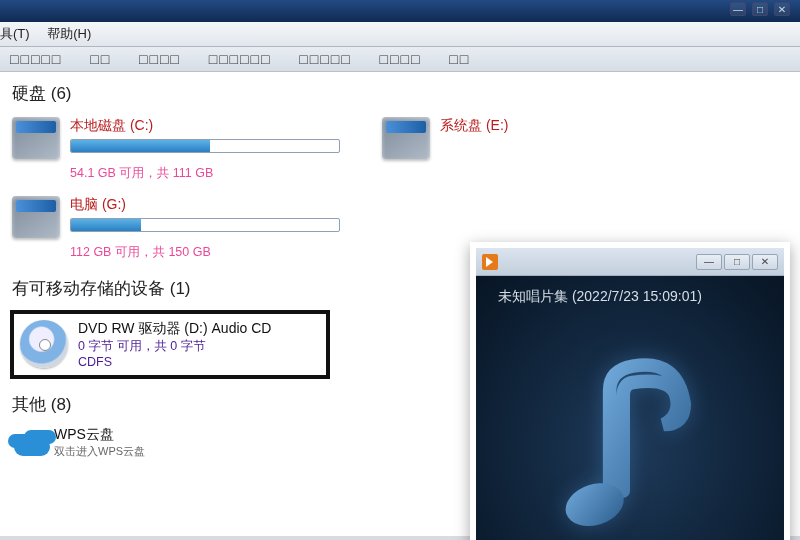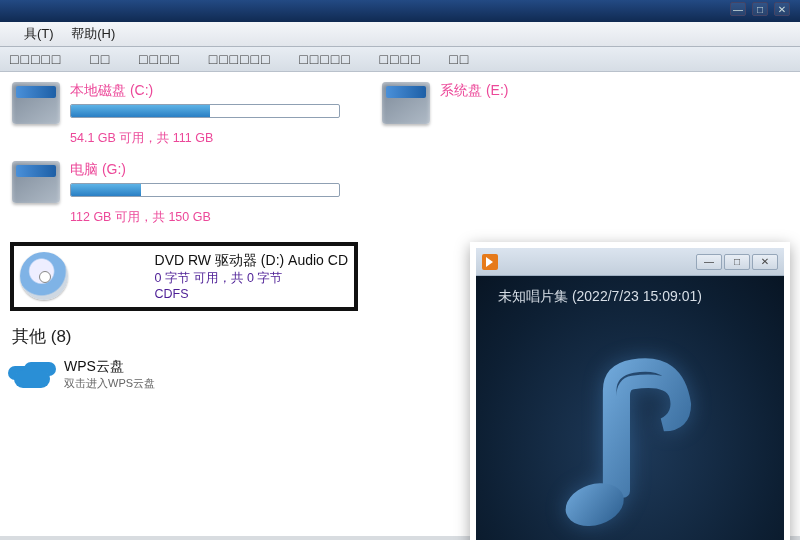--- a/index.html
+++ b/index.html
@@ -3,51 +3,51 @@
 <meta charset="utf-8">
 <style>
   * { box-sizing: border-box; margin: 0; padding: 0; font-family: "Microsoft YaHei", "SimSun", sans-serif; }
   body { width: 800px; height: 540px; background: linear-gradient(180deg, #1a3a6e 0%, #1a3a6e 22px, #d8dce0 22px); overflow: hidden; position: relative; }
 
   
   .topbar { height: 22px; background: linear-gradient(180deg,#234a84,#102a52); position: relative; }
   .winctrl { position: absolute; right: 10px; top: 2px; display: flex; gap: 6px; }
   .winctrl span { width: 16px; height: 14px; display: inline-flex; align-items: center; justify-content: center; font-size: 10px; color: #cdd; border: 1px solid #446; background: rgba(255,255,255,.08); border-radius: 2px; }
 
-  .menubar { background: linear-gradient(#f4f6f9,#e2e6ec); border-bottom: 1px solid #aeb6c0; padding: 3px 24px; font-size: 13px; color: #222; }
+  .menubar { background: linear-gradient(#f4f6f9,#e2e6ec); border-bottom: 1px solid #aeb6c0; padding: 3px 0; font-size: 13px; color: #222; }
   .menubar span { margin-right: 14px; }
 
   .toolbar { background: linear-gradient(#e8edf3,#d6dde5); border-bottom: 1px solid #b9c1cb; padding: 4px 10px; font-size: 14px; color: #333; letter-spacing: 2px; }
   .toolbar span { margin-right: 22px; display: inline-block; }
 
   .content { padding: 8px 10px 0 10px; background: #fff; height: calc(100% - 22px - 26px - 28px); position: relative; }
 
   .section-hdr { font-size: 17px; color: #222; margin: 2px 0 10px 2px; }
   .section-hdr.sub { margin-top: 12px; }
 
   .drives { display: flex; flex-wrap: wrap; gap: 10px 20px; }
 
   .drive { display: flex; align-items: flex-start; gap: 10px; width: 350px; padding: 2px; }
   .drive-icon { width: 48px; height: 42px; background: linear-gradient(145deg,#7d8a99,#afbac6); border-radius: 4px; position: relative; box-shadow: inset 0 2px 4px rgba(255,255,255,.5), 0 2px 3px rgba(0,0,0,.25); }
   .drive-icon::after { content:""; position:absolute; left:4px; right:4px; top:4px; height:12px; background: linear-gradient(90deg,#4a90d9,#1d5fa6); border-radius:2px; }
   .drive-info { flex: 1; }
-  .drive-label { font-size: 14px; color: #ec4899; margin-bottom: 4px; }
+  .drive-label { font-size: 14px; color: #b91c1c; margin-bottom: 4px; }
   .bar { width: 270px; height: 14px; background: #fff; border: 1px solid #8fa0b3; border-radius: 2px; overflow: hidden; margin-bottom: 3px; }
   .bar-fill { height: 100%; background: linear-gradient(#5db3e6,#2a7fc4); }
   .drive-sub { font-size: 12.5px; color: #ec4899; margin-top: 12px; }
 
   .removable { margin-top: 14px; }
-  .cd-item { display:flex; align-items:flex-start; gap:10px; width:348px; padding:6px; border:4px solid #111;justify-content:space-between; }
+  .cd-item { display:flex; align-items:flex-start; gap:10px; width:320px; padding:6px; border:4px solid #111; }
   .cd-icon { width:48px; height:48px; border-radius:50%; background: radial-gradient(circle at 45% 40%, #eef 0 30%, #7fb3e6 34% 60%, #cfd8e2 64% 100%); position:relative; box-shadow: 0 1px 2px rgba(0,0,0,.3); }
   .cd-icon::after { content:""; position:absolute; top:50%; left:50%; width:10px; height:10px; margin:-5px; background:#fff; border:1px solid #888; border-radius:50%; }
   .cd-lines .l1 { font-size:14px; color:#111; }
   .cd-lines .l2,.cd-lines .l3 { font-size:12.5px; color:#4c1d95; }
 
   .other { margin-top: 14px; }
-  .wps { display:flex; align-items:flex-start; gap:10px; margin-top:4px; }
+  .wps { display:flex; align-items:flex-start; margin-top:4px; }
   .cloud-icon { width:44px; height:34px; position:relative; }
   .cloud-icon::before{ content:""; position:absolute; left:4px; bottom:4px; width:36px; height:18px; background:#2a8fd6; border-radius:12px; box-shadow:-8px -6px 0 -2px #2a8fd6, 8px -10px 0 -2px #2a8fd6; }
   .wps .t1{ font-size:14px; color:#111;} .wps .t2{ font-size:11px; color:#666;}
 
   
   .player { position:absolute; right:10px; top:170px; width:320px; height:350px; border:6px solid #fff; background:#fff; box-shadow:0 4px 14px rgba(0,0,0,.35); }
   .player-title { height:28px; background: linear-gradient(#dbe4ef,#c3cfdc); display:flex; align-items:center; padding:0 6px; gap:6px; border-bottom:1px solid #9fb0c2;}
   .play-icon { width:16px; height:16px; background:#e67a1a; position:relative; border-radius:2px;}
   .play-icon::after{ content:""; position:absolute; left:4px; top:3px; border-left:7px solid #fff; border-top:5px solid transparent; border-bottom:5px solid transparent;}
   .player-winbtns { margin-left:auto; display:flex; gap:2px;}
@@ -79,20 +79,21 @@
   <span>□□</span>
   <span>□□□□</span>
   <span>□□□□□□</span>
   <span>□□□□□</span>
   <span>□□□□</span>
   <span>□□</span>
 </div>
 
 <div class="content">
 
+  <div class="section-hdr">硬盘 (6)</div>
 
   <div class="drives">
 
     <div class="drive">
       <div class="drive-icon"></div>
       <div class="drive-info">
         <div class="drive-label">本地磁盘 (C:)</div>
         <div class="bar">
             <div class="bar-fill" style="width:52%"></div>
           </div>
@@ -114,20 +115,21 @@
         <div class="bar">
             <div class="bar-fill" style="width:26%"></div>
           </div>
         <div class="drive-sub">112 GB 可用，共 150 GB</div>
       </div>
     </div>
 
   </div>
 
   <div class="removable">
+    <div class="section-hdr sub">有可移动存储的设备 (1)</div>
     <div class="cd-item">
       <div class="cd-icon"></div>
       <div class="cd-lines">
         <div class="l1">DVD RW 驱动器 (D:) Audio CD</div>
         <div class="l2">0 字节 可用，共 0 字节</div>
         <div class="l3">CDFS</div>
       </div>
     </div>
   </div>
 

